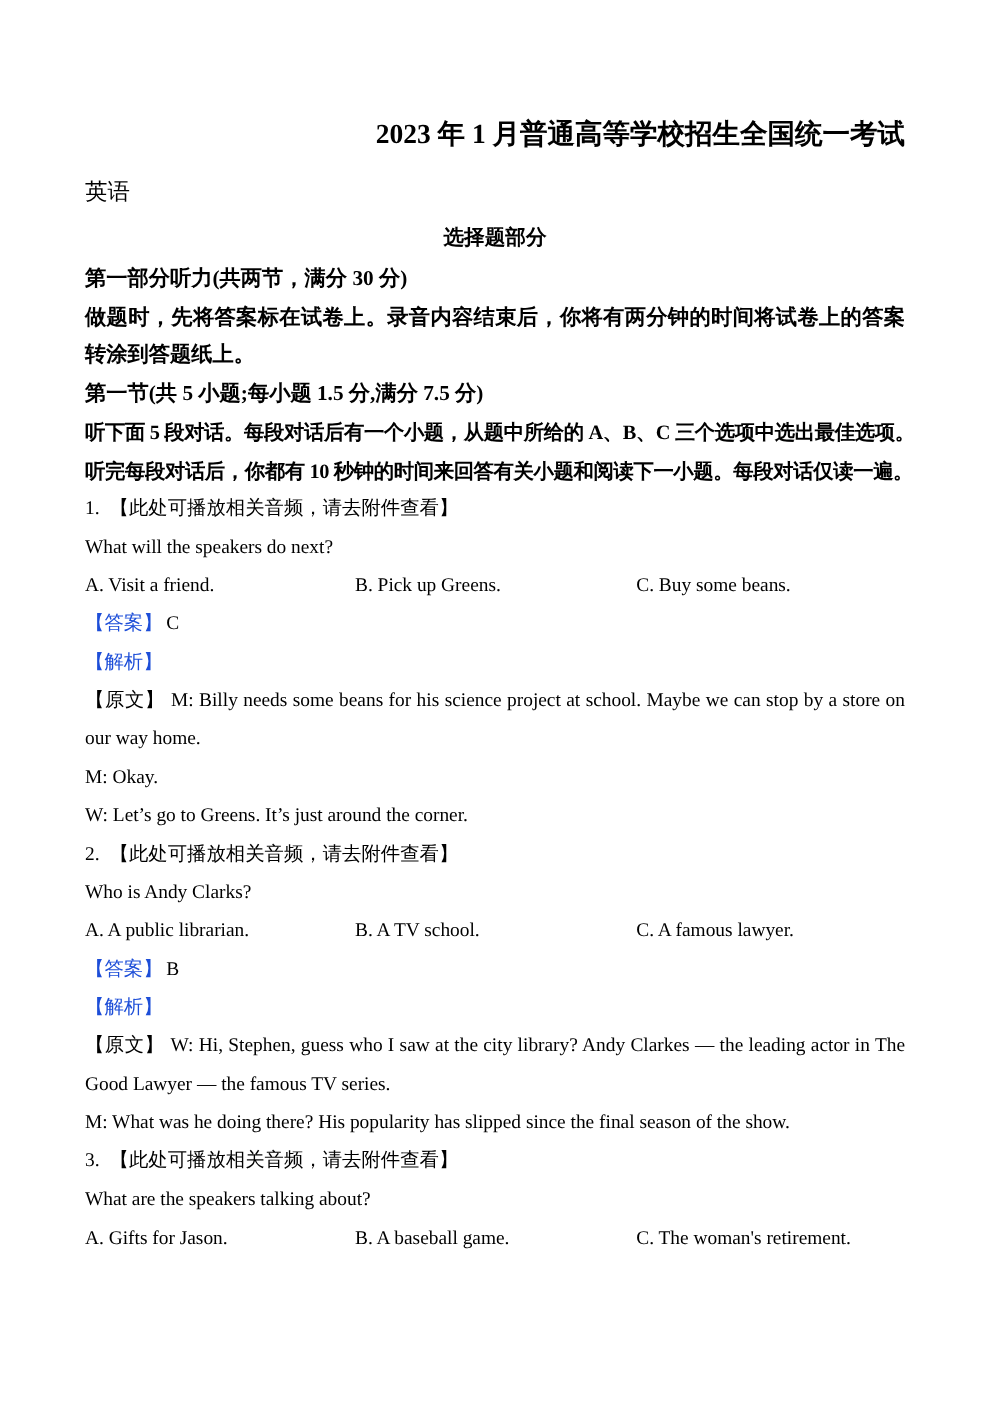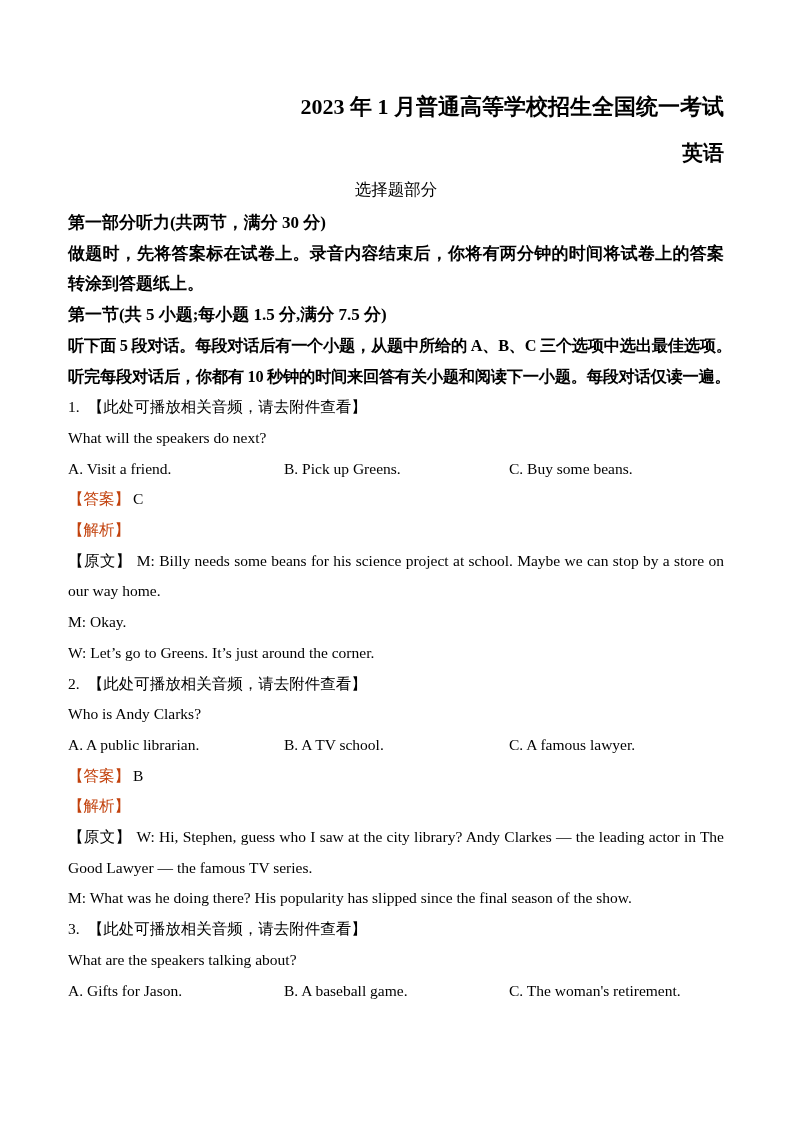--- a/index.html
+++ b/index.html
@@ -23,38 +23,38 @@
 
   .doc-title {
     margin: 92px 0 0 0;
     text-align: right;
     font-size: 22px;
     font-weight: bold;
     line-height: 30px;
   }
   .doc-subject {
     margin: 16px 0 0 0;
-    text-align: right;
-    font-size: 21px;
-    font-weight: bold;
+    text-align: left;
+    font-size: 18px;
+    font-weight: normal;
     line-height: 30px;
   }
   .doc-section {
     margin: 9px 0 5px 0;
     text-align: center;
     font-size: 16.5px;
-    font-weight: normal;
+    font-weight: bold;
     line-height: 26px;
   }
 
   .zh-bold { font-weight: bold; font-size: 17px; }
   .squeeze  { font-size: 16.3px; letter-spacing: -0.3px; white-space: nowrap; }
   .just     { text-align: justify; }
 
-  .blue { color: #c2410c; }
+  .blue { color: #1d4ed8; }
   .q-num { margin-right: 8px; }
   .tlabel { margin-right: 5px; }
   .ans-label { margin-right: 3px; }
 
   .opts { display: flex; line-height: 30.7px; }
   .col-a { width: 216px; }
   .col-b { width: 225px; }
   .col-c { flex: 1; }
 </style>
 </head>

